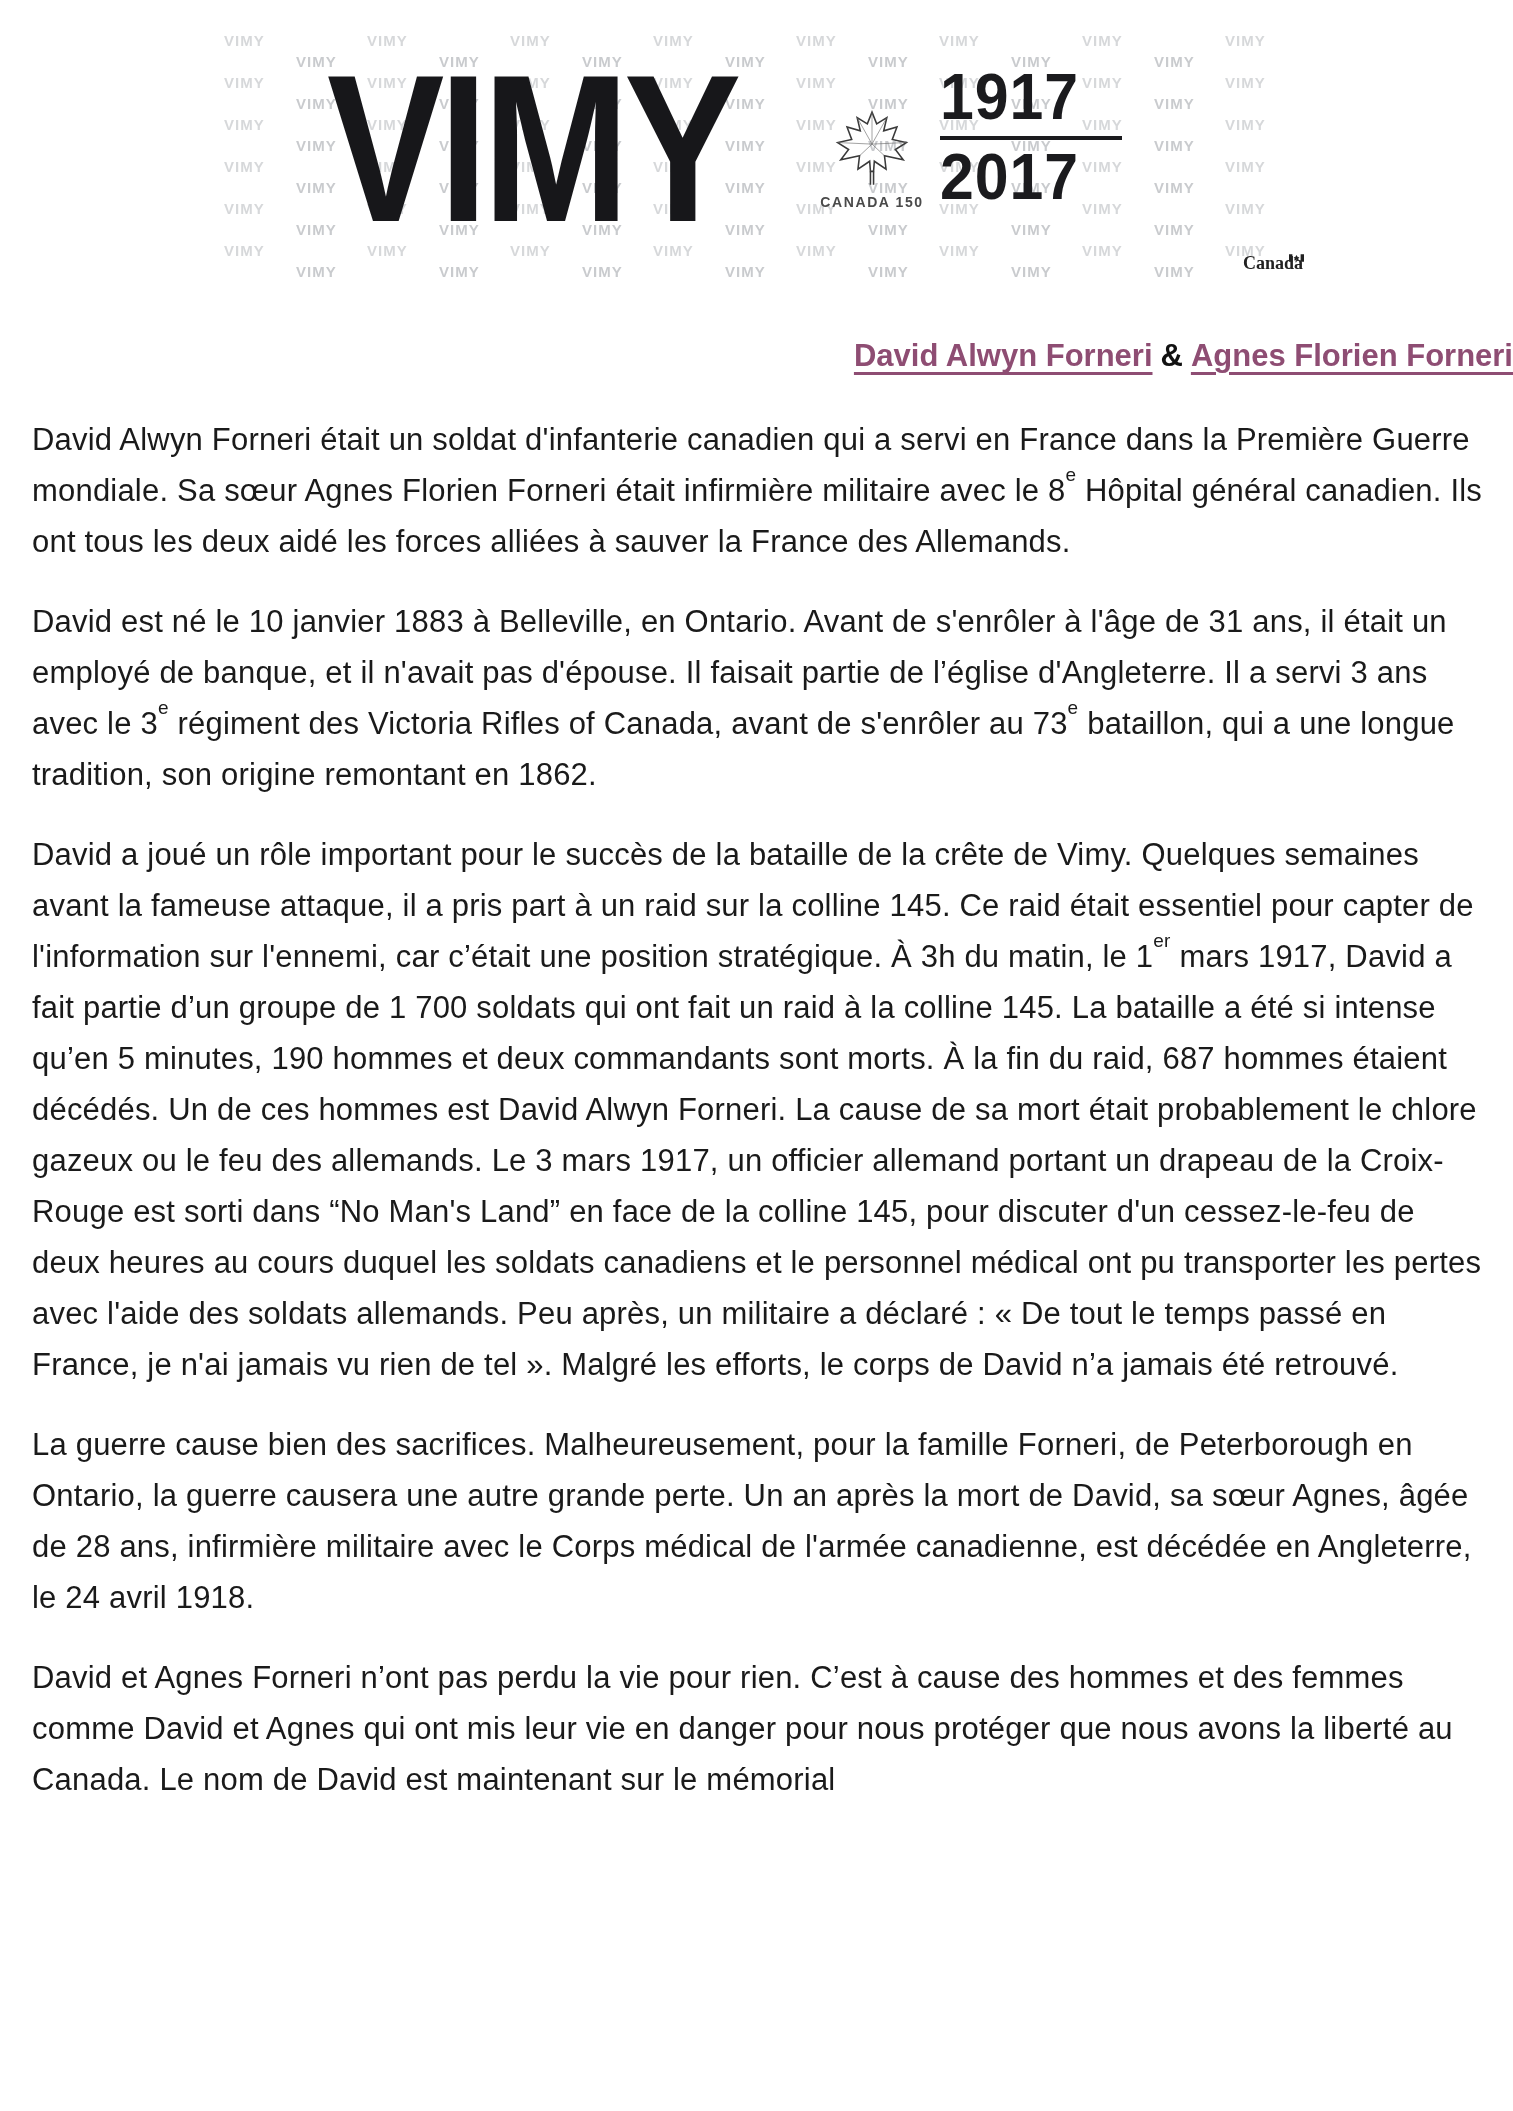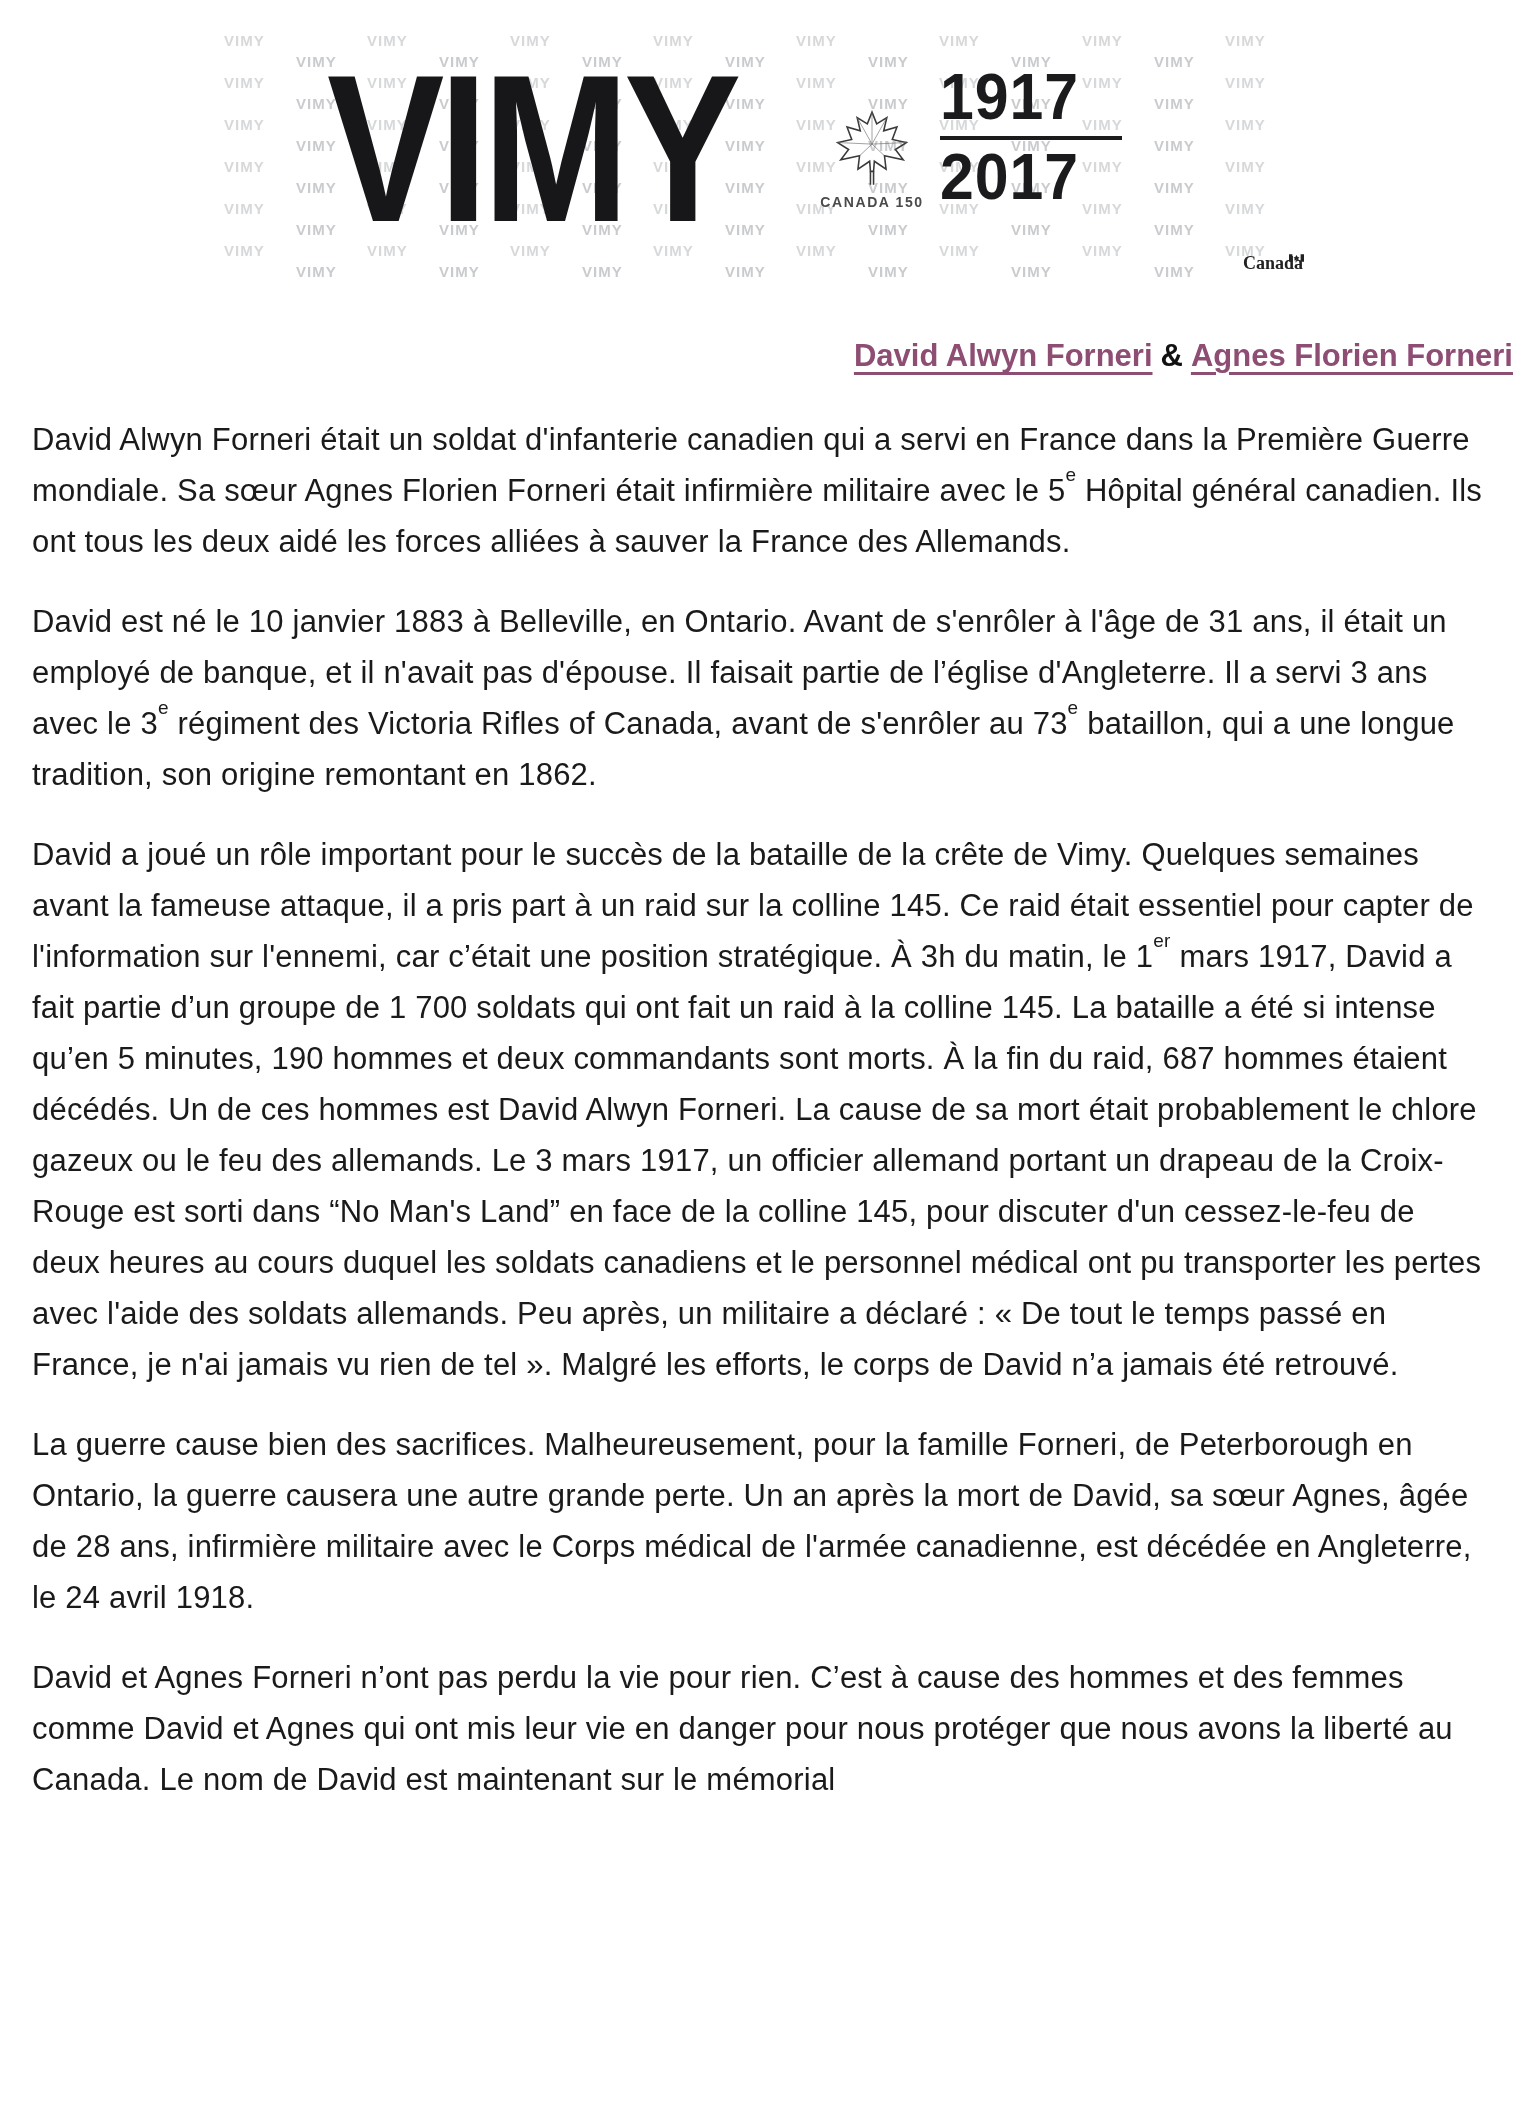--- a/index.html
+++ b/index.html
@@ -119,20 +119,20 @@
         </svg>
       </span>
     </div>
   </div>
 
   <div class="doc-title">
     <span class="title-link" style="color: rgb(142, 77, 115); text-decoration-color: rgb(142, 77, 115);">David Alwyn Forneri</span><span class="title-amp">&amp;</span><span class="title-link" style="color: rgb(142, 77, 115); text-decoration-color: rgb(142, 77, 115);">Agnes Florien Forneri</span>
   </div>
 
   <div class="doc-body">
-      <p class="docp"><span>David Alwyn Forneri était un soldat d'infanterie canadien qui a servi en France dans la Première Guerre mondiale. Sa sœur Agnes Florien Forneri était infirmière militaire avec le 5</span><sup>e</sup><span> Hôpital général canadien. Ils ont tous les deux aidé les forces alliées à sauver la France des Allemands.</span></p>
+      <p class="docp"><span>David Alwyn Forneri était un soldat d'infanterie canadien qui a servi en France dans la Première Guerre mondiale. Sa sœur Agnes Florien Forneri était infirmière militaire avec le 8</span><sup>e</sup><span> Hôpital général canadien. Ils ont tous les deux aidé les forces alliées à sauver la France des Allemands.</span></p>
       <p class="docp"><span>David est né le 10 janvier 1883 à Belleville, en Ontario. Avant de s'enrôler à l'âge de 31 ans,  il était un employé de banque, et il n'avait pas d'épouse. Il faisait partie de l’église d'Angleterre. Il a servi 3 ans avec le 3</span><sup>e</sup><span> régiment des Victoria Rifles of Canada, avant de s'enrôler au 73</span><sup>e</sup><span> bataillon, qui a une longue tradition, son origine remontant en 1862.</span></p>
       <p class="docp"><span>David a joué un rôle important pour le succès de la bataille de la crête de Vimy. Quelques semaines avant la fameuse attaque, il a pris part à un raid sur la colline 145. Ce raid était essentiel pour capter de l'information sur l'ennemi, car c’était une position stratégique. À 3h du matin, le 1</span><sup>er</sup><span> mars 1917, David a fait partie d’un groupe de 1 700 soldats qui ont fait un raid à la colline 145. La bataille a été si intense qu’en 5 minutes, 190 hommes et deux commandants sont morts. À la fin du raid, 687 hommes étaient décédés. Un de ces hommes est David Alwyn Forneri. La cause de sa mort était probablement le chlore gazeux ou le feu des allemands. Le 3 mars 1917, un officier allemand portant un drapeau de la Croix-Rouge est sorti dans “No Man's Land” en face de la colline 145, pour discuter d'un cessez-le-feu de deux heures au cours duquel les soldats canadiens et le personnel médical ont pu transporter les pertes avec l'aide des soldats allemands. Peu après, un militaire a déclaré : « De tout le temps passé en France, je n'ai jamais vu rien de tel ». Malgré les efforts, le corps de David n’a jamais été retrouvé.</span></p>
       <p class="docp"><span>La guerre cause bien des sacrifices. Malheureusement, pour la famille Forneri, de Peterborough en Ontario, la guerre causera une autre grande perte. Un an après la mort de David, sa sœur Agnes, âgée de 28 ans, infirmière militaire avec le Corps médical de l'armée canadienne, est décédée en Angleterre, le 24 avril 1918.</span></p>
       <p class="docp"><span>David et Agnes Forneri n’ont pas perdu la vie pour rien. C’est à cause des hommes et des femmes comme David et Agnes qui ont mis leur vie en danger pour nous protéger que nous avons la liberté au Canada. Le nom de David est maintenant sur le mémorial</span></p>
     </div>
 
 </div>
 
 </body></html>

